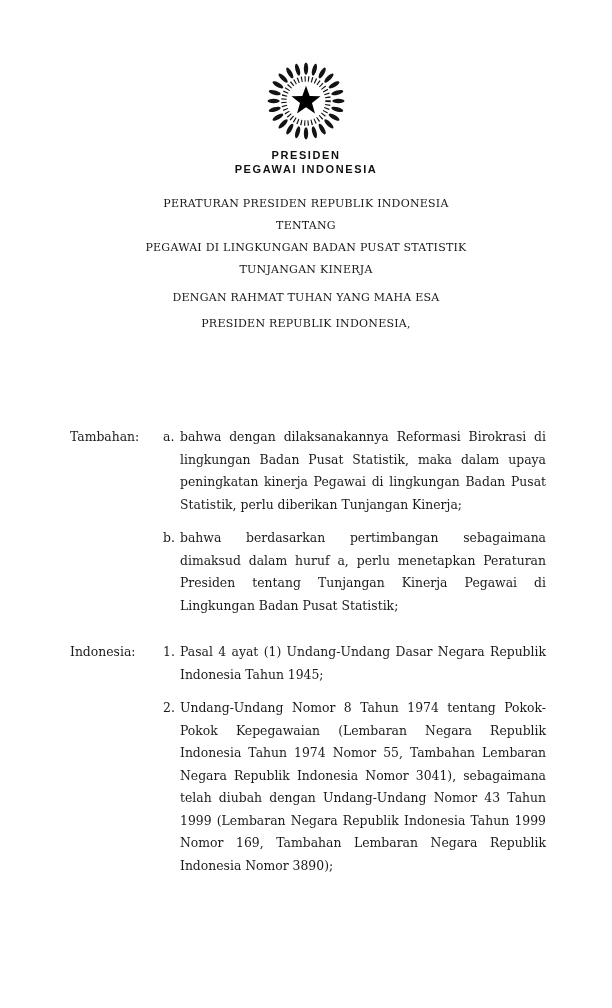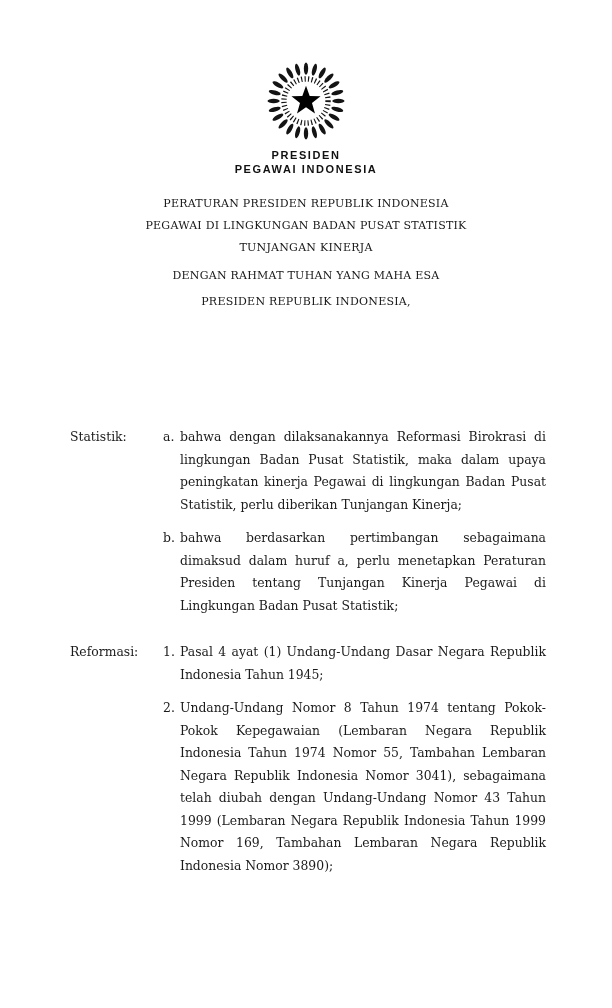--- a/index.html
+++ b/index.html
@@ -105,44 +105,45 @@
       <polygon fill="#000" points="50,33 54.11,44.34 66.17,44.75 56.66,52.16 59.99,63.75 50,57 40.01,63.75 43.34,52.16 33.83,44.75 45.89,44.34"></polygon>
     </svg>
     <div class="emblem-text">
       <div>PRESIDEN</div>
       <div>PEGAWAI INDONESIA</div>
     </div>
   </div>
 
   <div class="title-block">
     <div class="title-line">PERATURAN PRESIDEN REPUBLIK INDONESIA</div>
+    <div class="title-line">TENTANG</div>
     <div class="title-line">PEGAWAI DI LINGKUNGAN BADAN PUSAT STATISTIK</div>
     <div class="title-line">TUNJANGAN KINERJA</div>
     <div class="invocation">DENGAN RAHMAT TUHAN YANG MAHA ESA</div>
     <div class="authority">PRESIDEN REPUBLIK INDONESIA,</div>
   </div>
 
   <div class="doc-body">
 
     <div class="section">
-      <div class="section-label">Statistik:</div>
+      <div class="section-label">Tambahan:</div>
       <div class="section-items">
         <div class="item">
           <div class="item-marker">a.</div>
           <div class="item-text">bahwa dengan dilaksanakannya Reformasi Birokrasi di lingkungan Badan Pusat Statistik, maka dalam upaya peningkatan kinerja Pegawai di lingkungan Badan Pusat Statistik, perlu diberikan Tunjangan Kinerja;</div>
         </div>
         <div class="item">
           <div class="item-marker">b.</div>
           <div class="item-text">bahwa berdasarkan pertimbangan sebagaimana dimaksud dalam huruf a, perlu menetapkan Peraturan Presiden tentang Tunjangan Kinerja Pegawai di Lingkungan Badan Pusat Statistik;</div>
         </div>
       </div>
     </div>
 
     <div class="section">
-      <div class="section-label">Reformasi:</div>
+      <div class="section-label">Indonesia:</div>
       <div class="section-items">
         <div class="item">
           <div class="item-marker">1.</div>
           <div class="item-text">Pasal 4 ayat (1) Undang-Undang Dasar Negara Republik Indonesia Tahun 1945;</div>
         </div>
         <div class="item">
           <div class="item-marker">2.</div>
           <div class="item-text">Undang-Undang Nomor 8 Tahun 1974 tentang Pokok-Pokok Kepegawaian (Lembaran Negara Republik Indonesia Tahun 1974 Nomor 55, Tambahan Lembaran Negara Republik Indonesia Nomor 3041), sebagaimana telah diubah dengan Undang-Undang Nomor 43 Tahun 1999 (Lembaran Negara Republik Indonesia Tahun 1999 Nomor 169, Tambahan Lembaran Negara Republik Indonesia Nomor 3890);</div>
         </div>
       </div>

